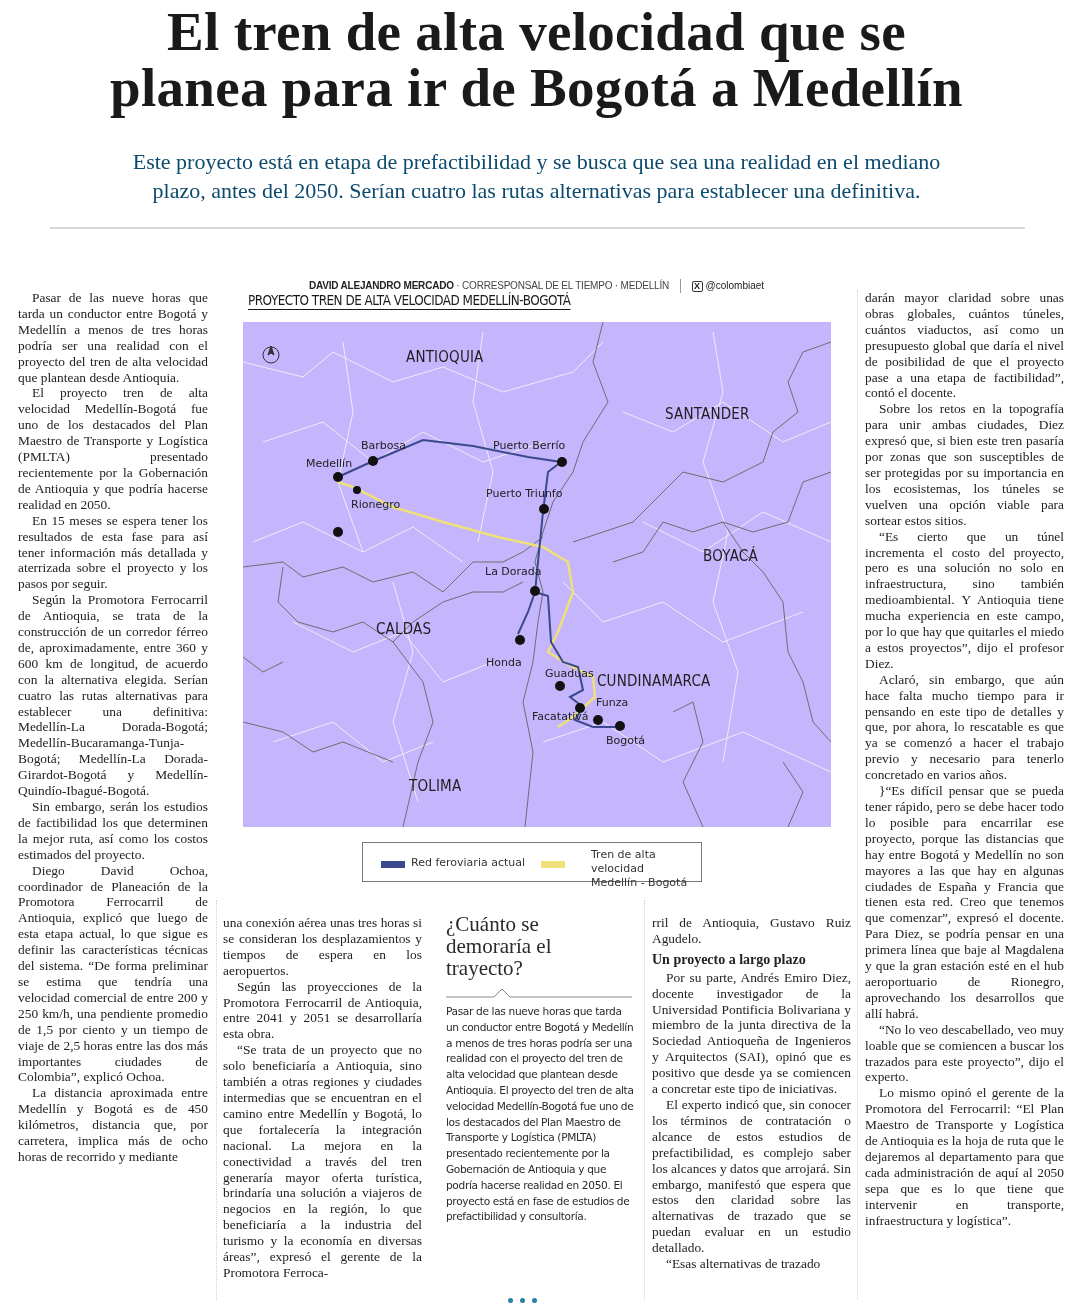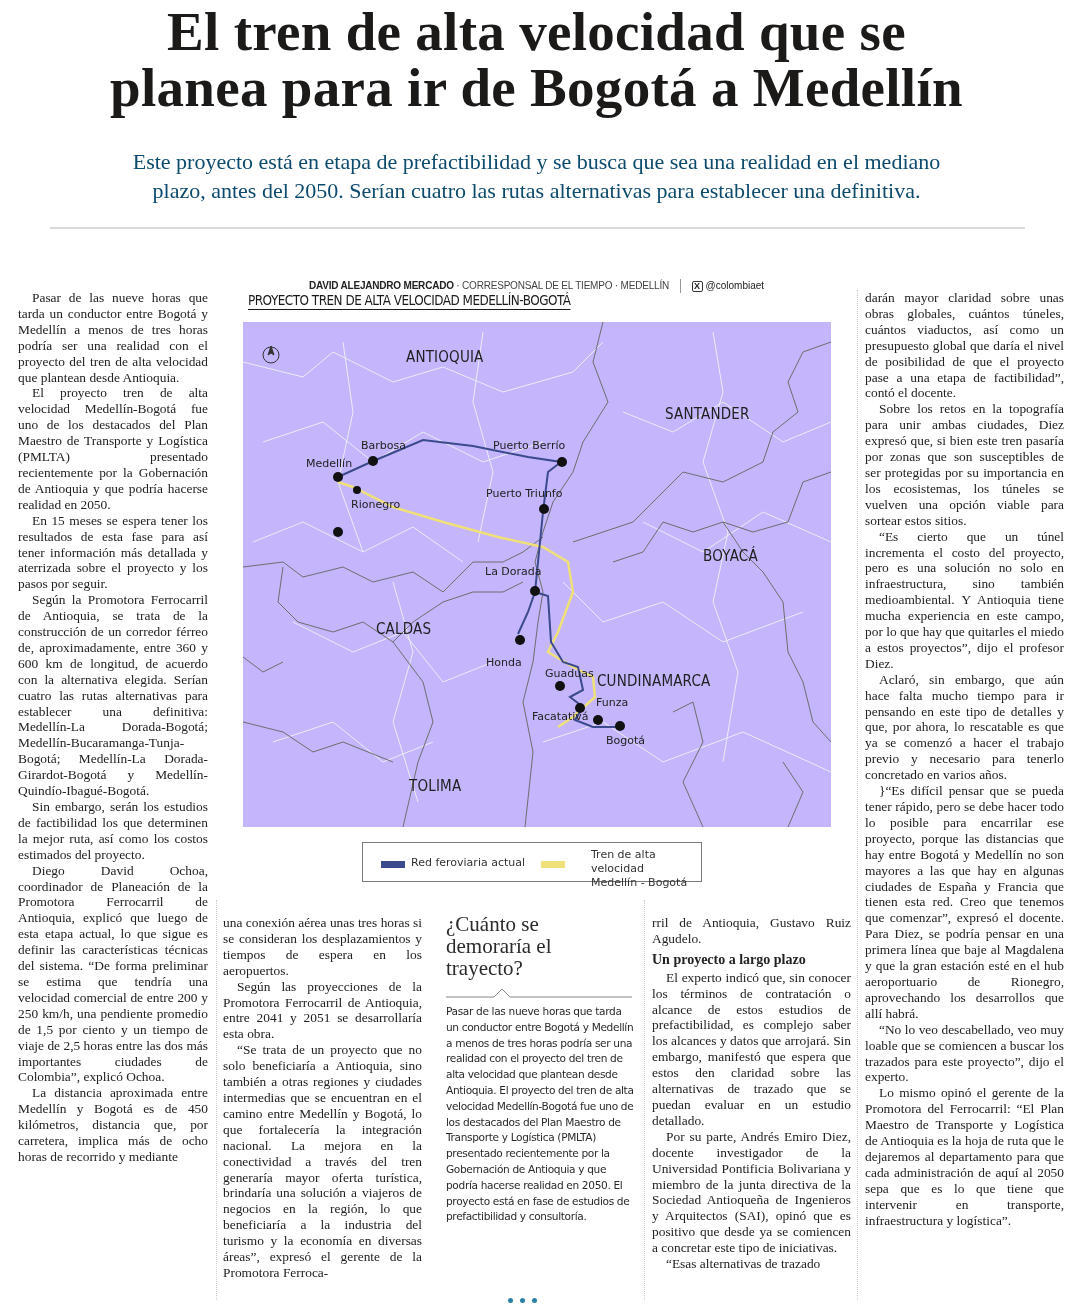--- a/index.html
+++ b/index.html
@@ -218,22 +218,22 @@
 <div class="box-text">Pasar de las nueve horas que tarda un conductor entre Bogotá y Medellín a menos de tres horas podría ser una realidad con el proyecto del tren de alta velocidad que plantean desde Antioquia. El proyecto del tren de alta velocidad Medellín-Bogotá fue uno de los destacados del Plan Maestro de Transporte y Logística (PMLTA) presentado recientemente por la Gobernación de Antioquia y que podría hacerse realidad en 2050. El proyecto está en fase de estudios de prefactibilidad y consultoría.</div>
 <div class="box-dots"><span></span><span></span><span></span></div>
 
 <div class="dotline" style="left:216px;top:900px;height:400px;"></div>
 <div class="dotline" style="left:644px;top:900px;height:400px;"></div>
 <div class="dotline" style="left:857px;top:290px;height:1010px;"></div>
 
 <div class="col col4">
   <p style="text-indent:0">rril de Antioquia, Gustavo Ruiz Agudelo.</p>
   <p class="subhead">Un proyecto a largo plazo</p>
+  <p>Por su parte, Andrés Emiro Diez, docente investigador de la Universidad Pontificia Bolivariana y miembro de la junta directiva de la Sociedad Antioqueña de Ingenieros y Arquitectos (SAI), opinó que es positivo que desde ya se comiencen a concretar este tipo de iniciativas.</p>
   <p>El experto indicó que, sin conocer los términos de contratación o alcance de estos estudios de prefactibilidad, es complejo saber los alcances y datos que arrojará. Sin embargo, manifestó que espera que estos den claridad sobre las alternativas de trazado que se puedan evaluar en un estudio detallado.</p>
-  <p>Por su parte, Andrés Emiro Diez, docente investigador de la Universidad Pontificia Bolivariana y miembro de la junta directiva de la Sociedad Antioqueña de Ingenieros y Arquitectos (SAI), opinó que es positivo que desde ya se comiencen a concretar este tipo de iniciativas.</p>
   <p>“Esas alternativas de trazado</p>
 </div>
 
 <div class="col col5">
   <p style="text-indent:0">darán mayor claridad sobre unas obras globales, cuántos túneles, cuántos viaductos, así como un presupuesto global que daría el nivel de posibilidad de que el proyecto pase a una etapa de factibilidad”, contó el docente.</p>
   <p>Sobre los retos en la topografía para unir ambas ciudades, Diez expresó que, si bien este tren pasaría por zonas que son susceptibles de ser protegidas por su importancia en los ecosistemas, los túneles se vuelven una opción viable para sortear estos sitios.</p>
   <p>“Es cierto que un túnel incrementa el costo del proyecto, pero es una solución no solo en infraestructura, sino también medioambiental. Y Antioquia tiene mucha experiencia en este campo, por lo que hay que quitarles el miedo a estos proyectos”, dijo el profesor Diez.</p>
   <p>Aclaró, sin embargo, que aún hace falta mucho tiempo para ir pensando en este tipo de detalles y que, por ahora, lo rescatable es que ya se comenzó a hacer el trabajo previo y necesario para tenerlo concretado en varios años.</p>
   <p>}“Es difícil pensar que se pueda tener rápido, pero se debe hacer todo lo posible para encarrilar ese proyecto, porque las distancias que hay entre Bogotá y Medellín no son mayores a las que hay en algunas ciudades de España y Francia que tienen esta red. Creo que tenemos que comenzar”, expresó el docente. Para Diez, se podría pensar en una primera línea que baje al Magdalena y que la gran estación esté en el hub aeroportuario de Rionegro, aprovechando los desarrollos que allí habrá.</p>
   <p>“No lo veo descabellado, veo muy loable que se comiencen a buscar los trazados para este proyecto”, dijo el experto.</p>

